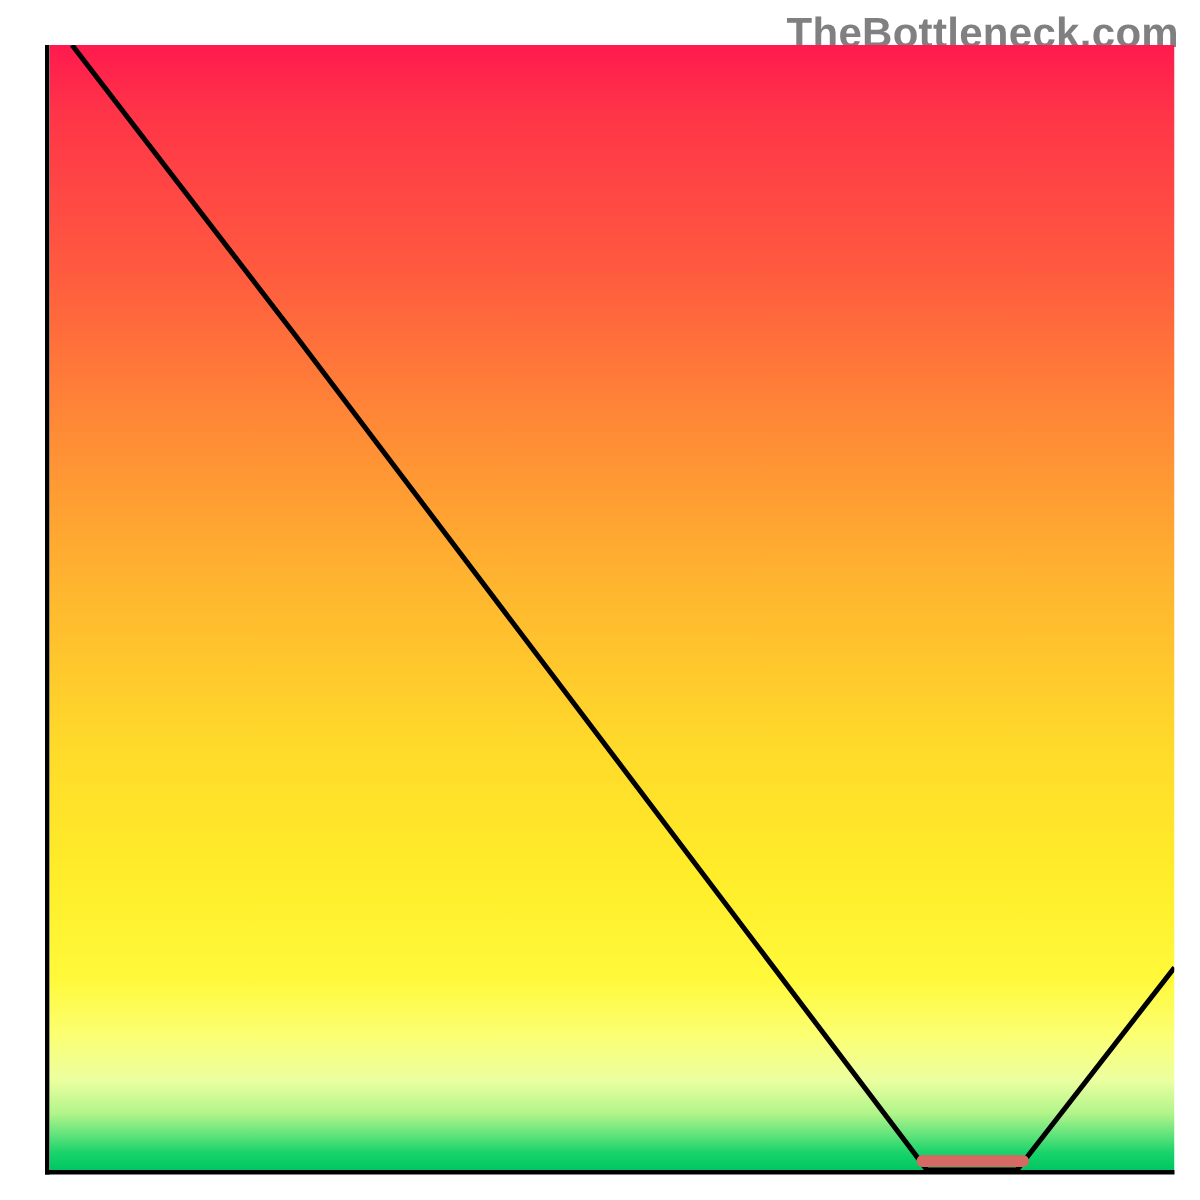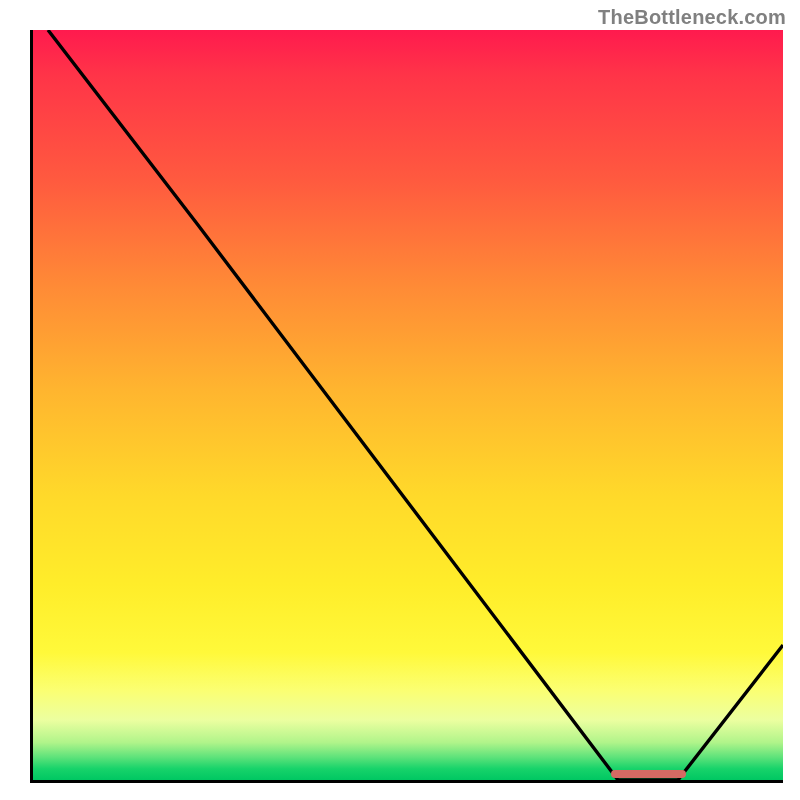--- a/index.html
+++ b/index.html
@@ -13,21 +13,21 @@
   }
   .frame {
     position: relative;
     width: 800px;
     height: 800px;
   }
   .watermark {
     position: absolute;
     top: 6px;
     right: 14px;
-    font-size: 20px;
+    font-size: 28px;
     font-weight: bold;
     color: #808080;
     letter-spacing: 0.2px;
   }
   .plot-area {
     position: absolute;
     left: 30px;
     top: 30px;
     width: 753px;
     height: 753px;

